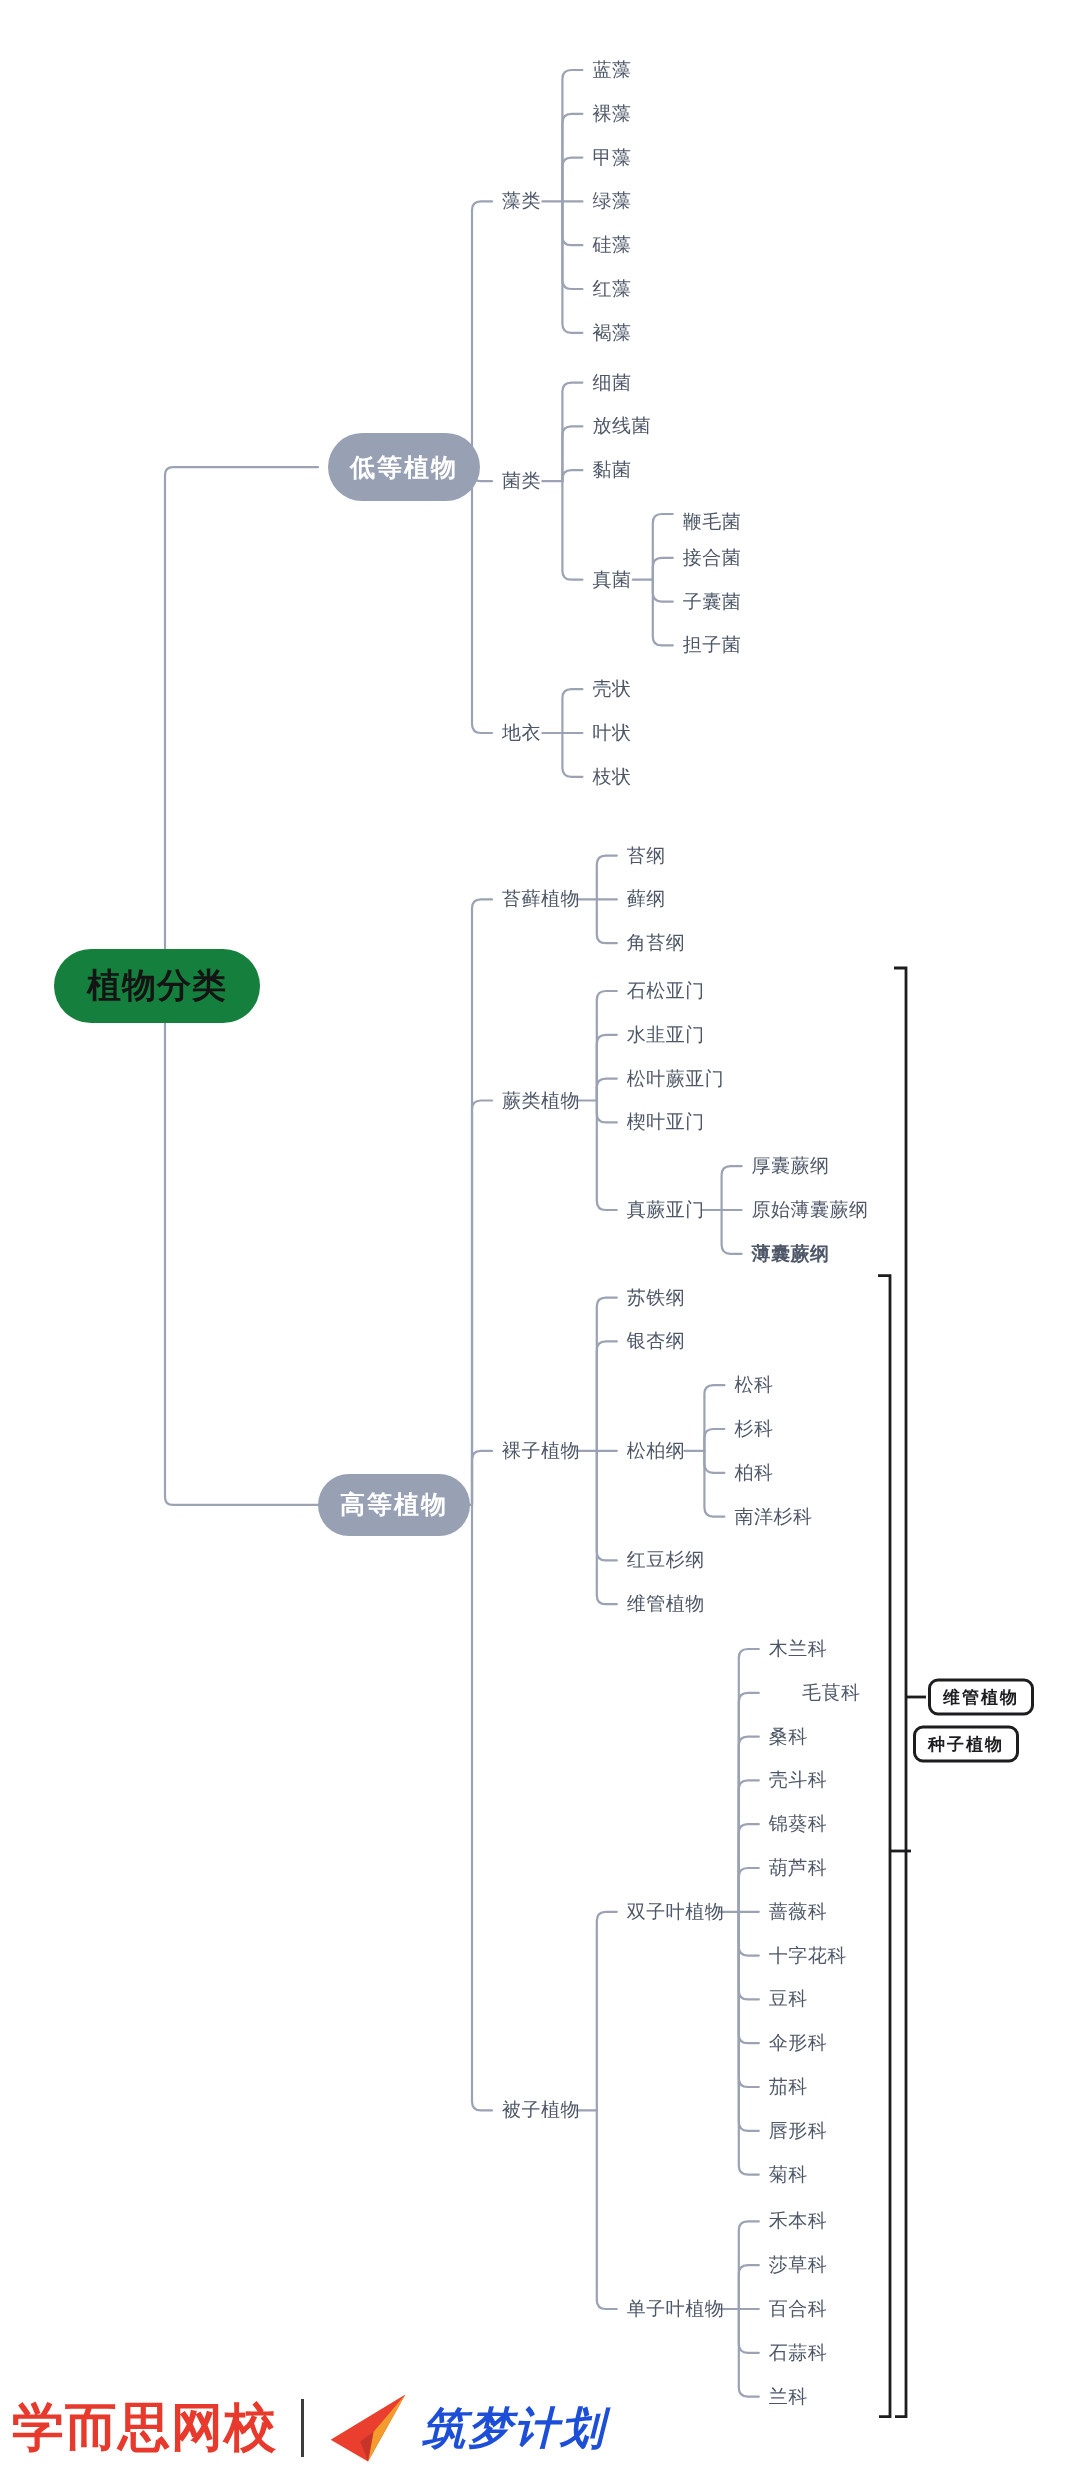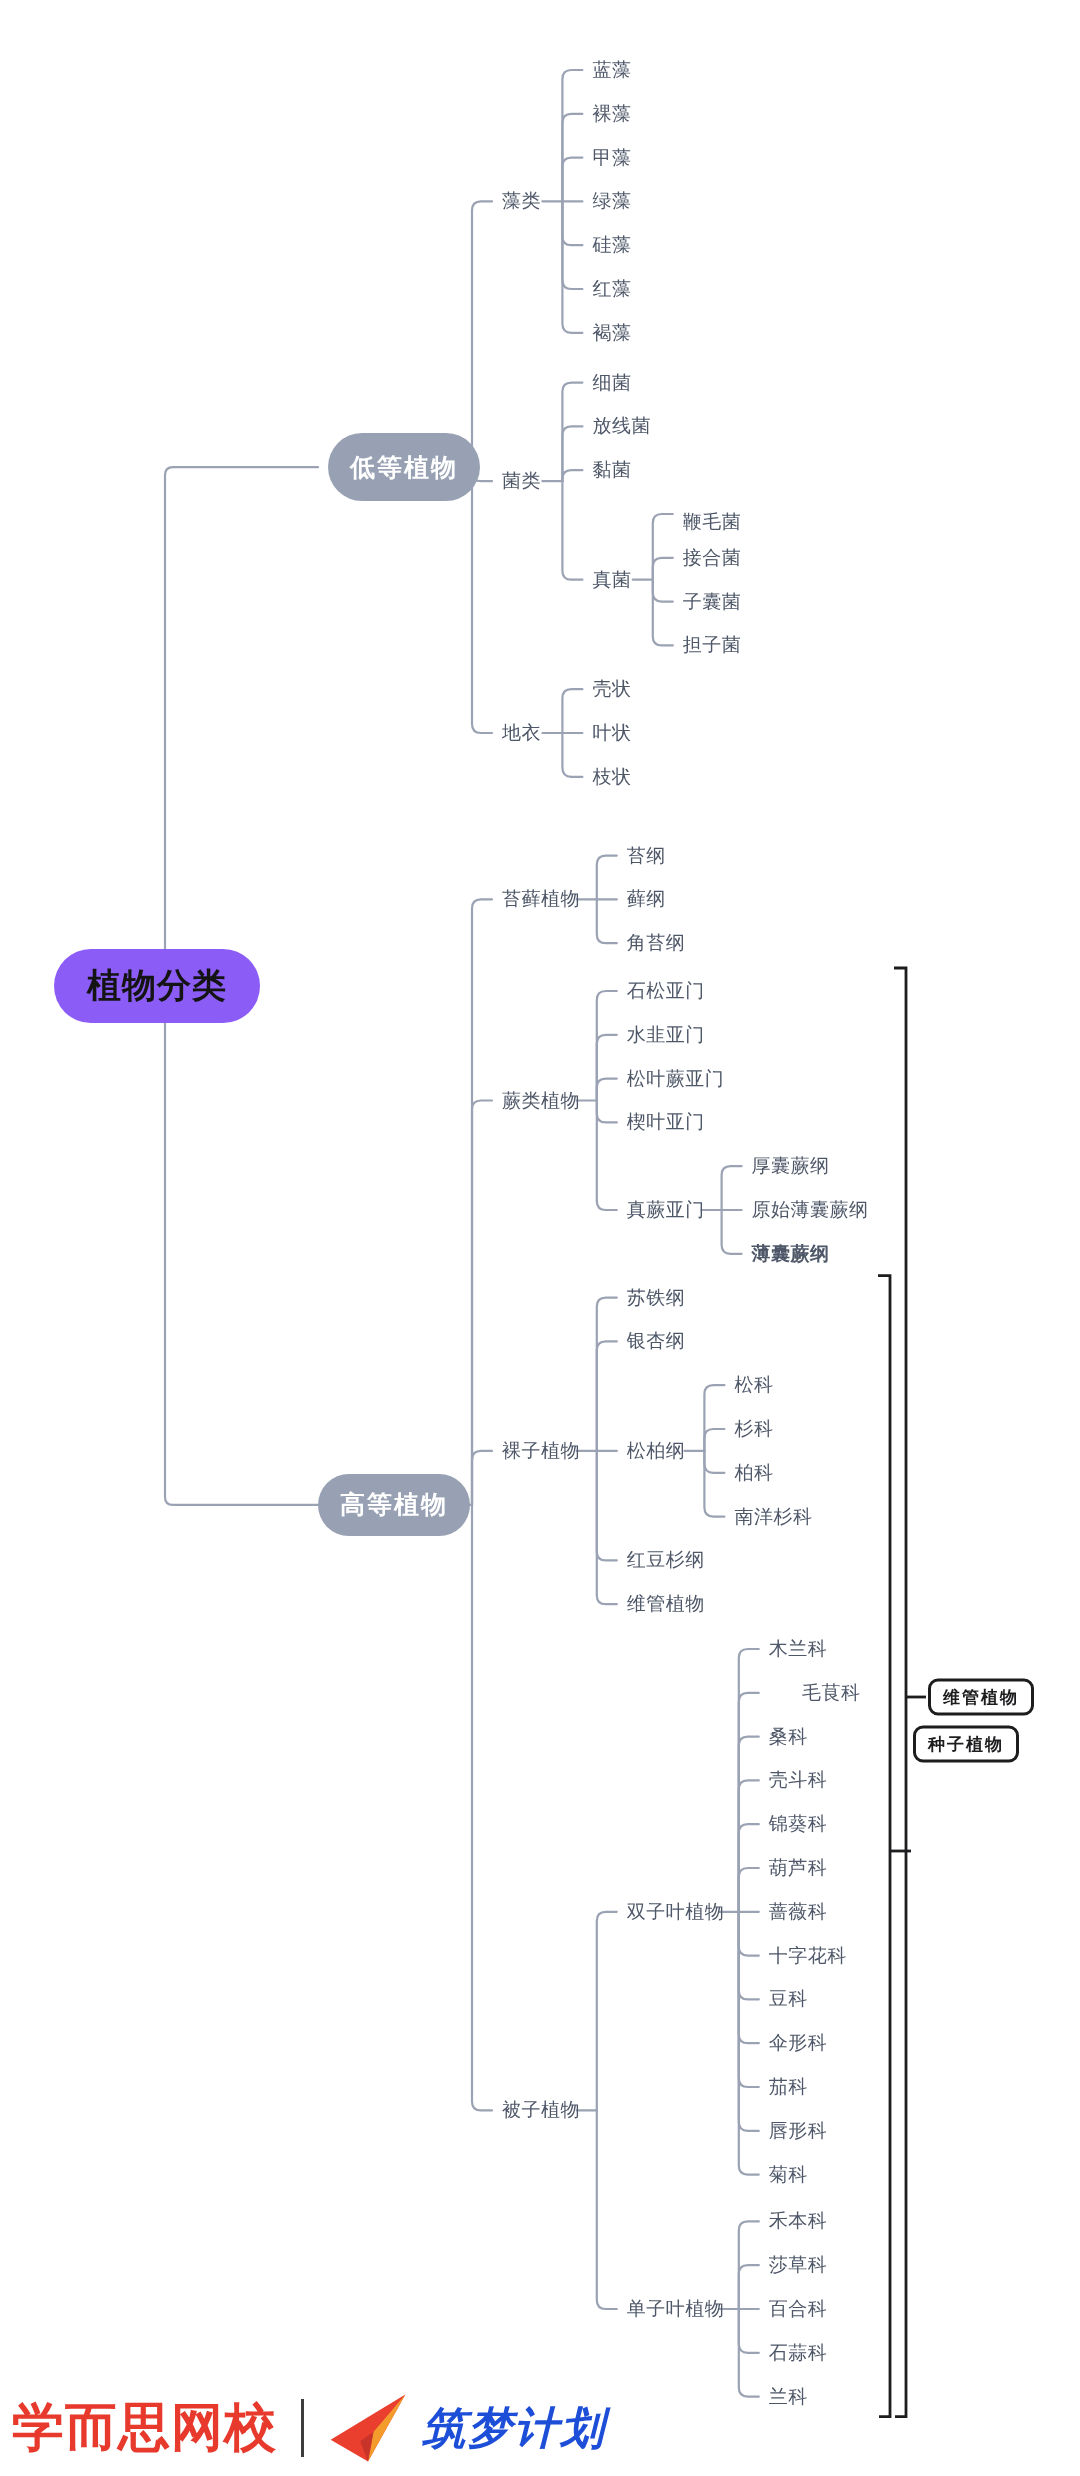--- a/index.html
+++ b/index.html
@@ -7,21 +7,21 @@
   .canvas{position:relative;width:1080px;height:2476px;background:#ffffff;overflow:hidden;
           font-family:"Liberation Sans","DejaVu Sans",sans-serif;}
   #connector-svg{position:absolute;left:0;top:0;}
   .branch{fill:none;stroke:#9aa2b3;stroke-width:2.2;stroke-linecap:round;}
   .bracket{fill:none;stroke:#1d1d1f;stroke-width:2.8;stroke-linecap:butt;}
   .leaf{position:absolute;transform:translateY(-50%);font-size:19px;color:#4e5768;
         white-space:nowrap;letter-spacing:.5px;}
   .pill{position:absolute;transform:translate(-50%,-50%);background:#98a1b3;color:#ffffff;
         font-weight:bold;font-size:25px;letter-spacing:2px;border-radius:34px;
         display:flex;align-items:center;justify-content:center;white-space:nowrap;}
-  .rootpill{background:#8b5cf6;color:#141414;font-size:34px;font-weight:bold;border-radius:38px;letter-spacing:1px;}
+  .rootpill{background:#15803d;color:#141414;font-size:34px;font-weight:bold;border-radius:38px;letter-spacing:1px;}
   .anno{position:absolute;transform:translateY(-50%);border:3px solid #1d1d1f;border-radius:10px;
         padding:4px 12px;font-size:17px;font-weight:bold;color:#1d1d1f;background:#ffffff;
         white-space:nowrap;letter-spacing:2px;}
   .footer{position:absolute;left:12px;top:2392px;height:72px;display:flex;align-items:center;}
   .brand{font-size:52px;font-weight:800;color:#e73a2c;letter-spacing:1px;white-space:nowrap;}
   .divider{width:3px;height:58px;background:#3c3c3c;margin:0 22px 0 24px;}
   .campaign{font-size:44px;font-weight:800;font-style:italic;color:#1d4ed8;
             letter-spacing:2px;margin-left:12px;white-space:nowrap;}
 </style>
 </head>

